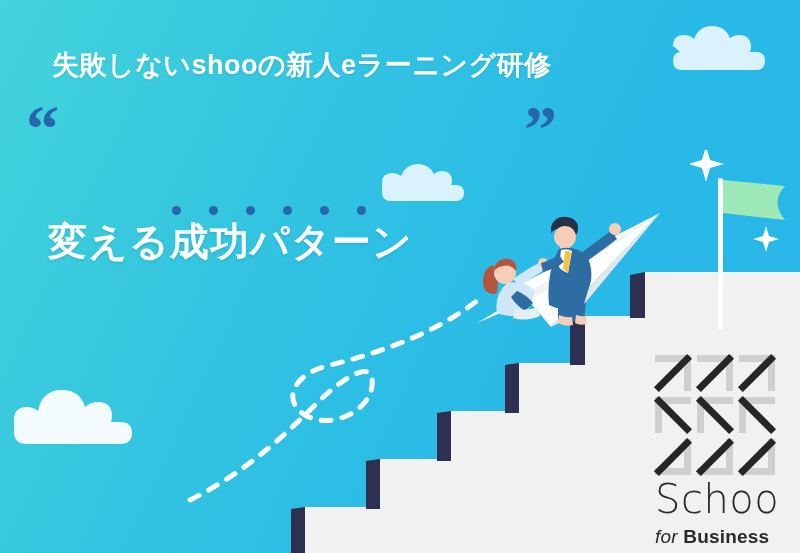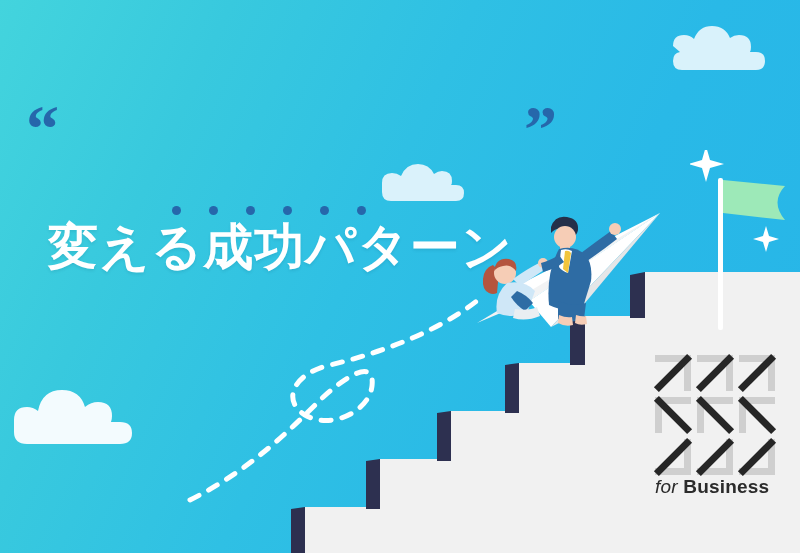--- a/index.html
+++ b/index.html
@@ -52,21 +52,21 @@
   .qmark.close{left:524px;top:96px;}
 
   .emph-dots{position:absolute;left:172px;top:206px;width:200px;height:10px;}
   .emph-dots i{
     position:absolute;top:0;width:9px;height:9px;border-radius:50%;
     background:#2667ab;display:block;
   }
 
   .headline-2{
     position:absolute;left:48px;top:222px;
-    font-size:50px;font-weight:bold;color:#ffffff;
+    font-size:39px;font-weight:bold;color:#ffffff;
     line-height:1;white-space:nowrap;letter-spacing:1px;
     text-shadow:0 2px 3px rgba(0,60,90,.10);
   }
 
   
   #logo{position:absolute;left:655px;top:355px;width:125px;height:185px;}
   #logo-mark{position:relative;width:120px;height:115px;}
   .lcell{position:absolute;width:36px;height:36px;}
   .lcell .bracket{position:absolute;inset:0;}
   .lcell .bracket i{position:absolute;background:#cfcfcf;}
@@ -175,20 +175,21 @@
       <path d="M126 48 q16 -12 30 -22 l6 8 q-14 11 -30 22z" fill="#2e6ca4"></path>
       <circle cx="160" cy="24" r="6" fill="#f6cdb6"></circle>
       <path d="M104 50 q-10 6 -18 8 l2 9 q12 -3 21 -10z" fill="#2e6ca4"></path>
       <path d="M103 96 q14 6 28 2 l-2 16 q-13 5 -26 0z" fill="#2e6ca4"></path>
       <path d="M104 110 q7 3 13 2 l1 8 q-8 2 -15 -2z" fill="#f6cdb6"></path>
       <path d="M121 110 q6 2 10 1 l1 8 q-7 2 -12 -1z" fill="#f6cdb6"></path>
     </g>
   </svg>
 
   <div id="copy">
+    <div class="kicker">失敗しないshooの新人eラーニング研修</div>
 
     <div class="qmark open">“</div>
     <div class="qmark close">”</div>
 
 
     <div class="emph-dots" id="emph-dots">
         <i style="left: 0px;"></i>
         <i style="left: 37px;"></i>
         <i style="left: 74px;"></i>
         <i style="left: 111px;"></i>
@@ -258,19 +259,20 @@
           <div class="slash" style="transform: translate(-50%, -50%) rotate(-45deg);"></div>
         </div>
         <div class="lcell" style="left: 84px; top: 84px;">
           <div class="bracket">
             <i style="left: 0px; bottom: 0px; width: 36px; height: 7px;"></i>
             <i style="right: 0px; top: 0px; width: 7px; height: 36px;"></i>
           </div>
           <div class="slash" style="transform: translate(-50%, -50%) rotate(-45deg);"></div>
         </div>
       </div>
+    <div id="logo-word">Schoo</div>
     <div id="logo-sub">
       <span class="it">for</span>
       <span class="bd">Business</span>
     </div>
   </div>
 
 </div>
 
 </body></html>

